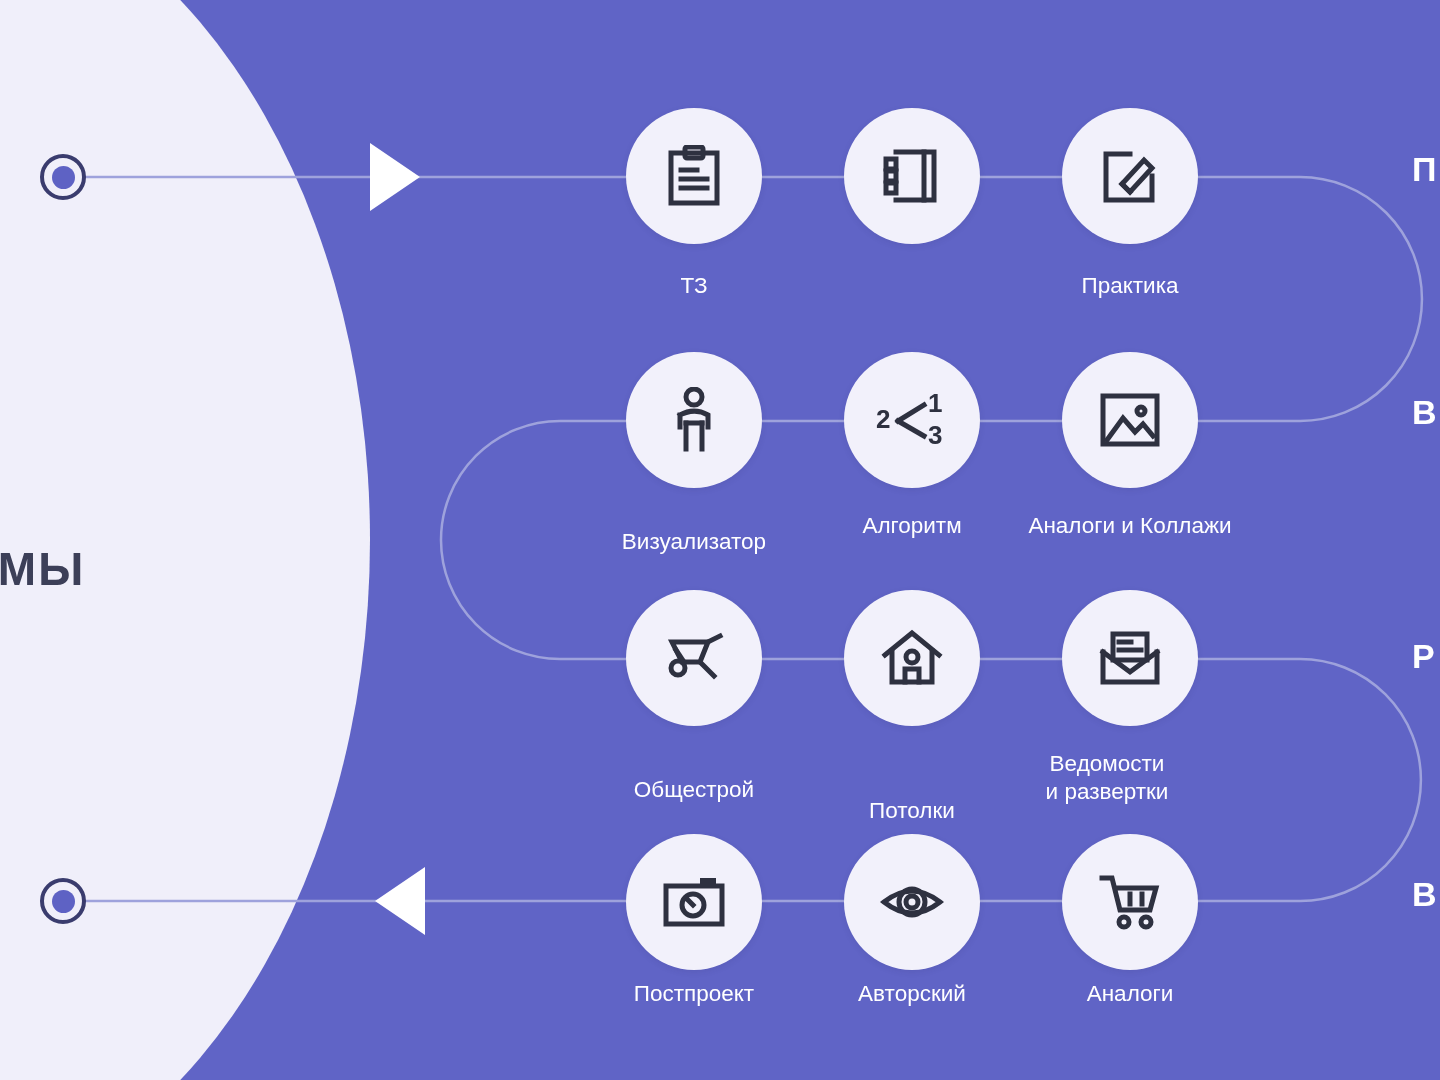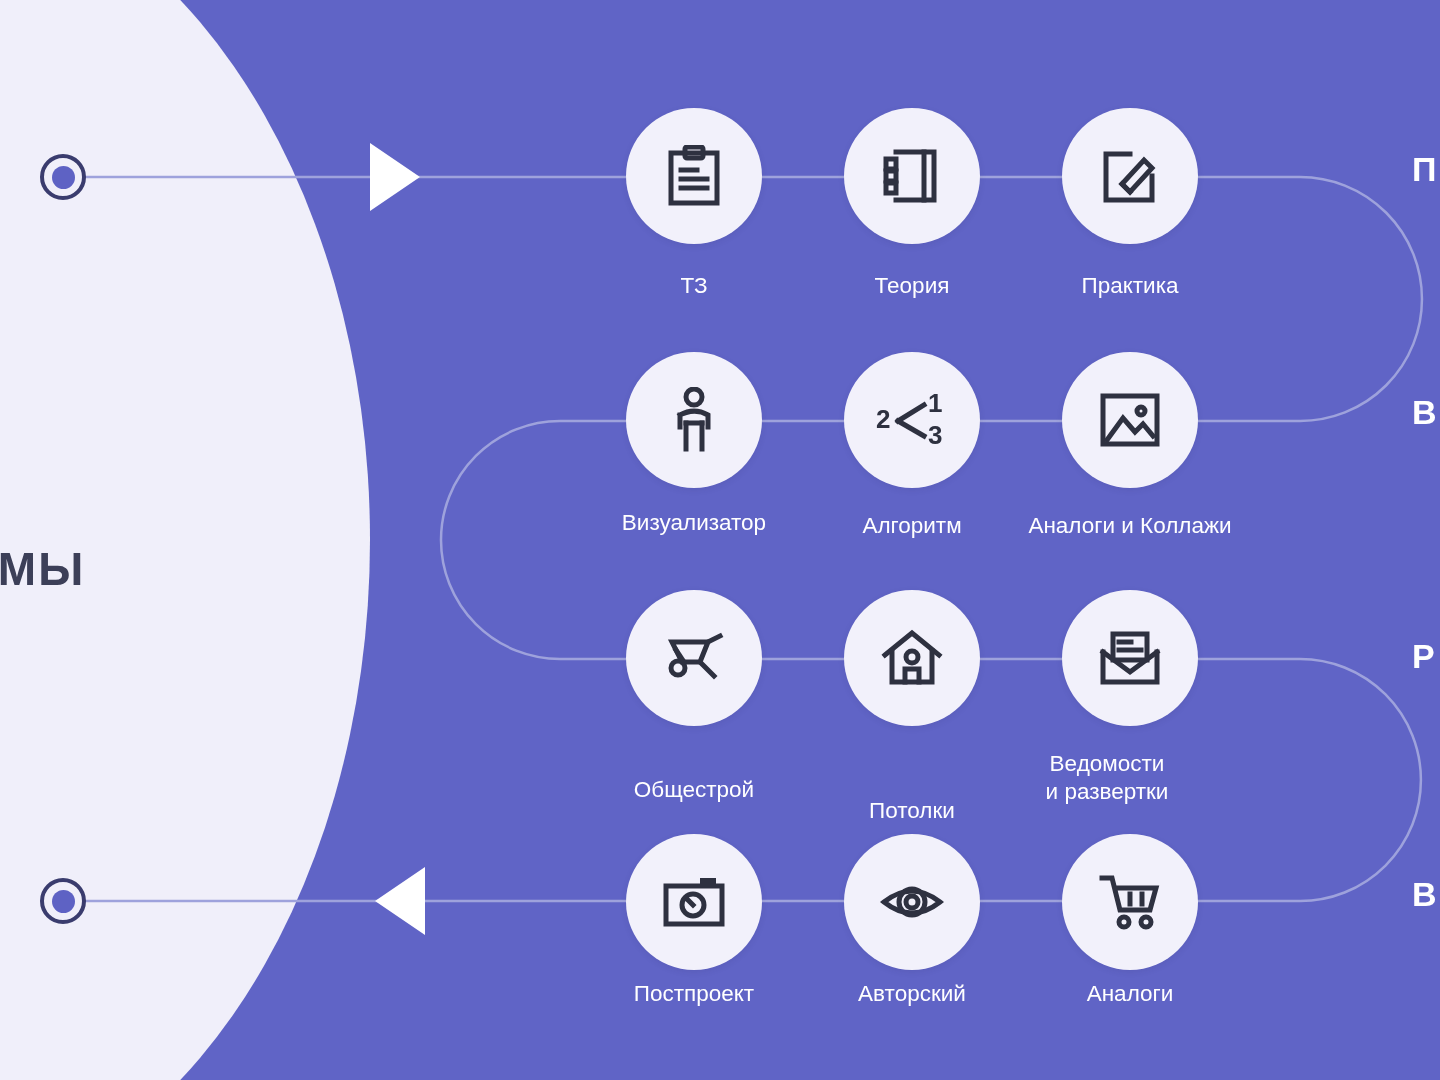--- a/index.html
+++ b/index.html
@@ -172,21 +172,20 @@
         <svg width="60" height="58" viewBox="0 0 60 58">
           <path d="M14 5 H52 V53 H14"></path>
           <line x1="42" y1="5" x2="42" y2="53"></line>
           <rect x="4" y="12" width="10" height="10"></rect>
           <rect x="4" y="24" width="10" height="10"></rect>
           <rect x="4" y="36" width="10" height="10"></rect>
         </svg>
       </span>
     </div>
   </div>
-  <div class="caption" style="left:752px;top:272px;">Теория</div>
 
   <div class="node" style="left:1062px;top:108px;">
     <div class="bubble">
       <span>
         <svg width="60" height="60" viewBox="0 0 60 60">
           <path d="M52 30 V54 H6 V8 H30"></path>
           <path d="M22 38 L44 14 L52 22 L30 46 Z"></path>
           <line x1="22" y1="38" x2="30" y2="46"></line>
         </svg>
       </span>
@@ -200,21 +199,21 @@
         <svg width="44" height="66" viewBox="0 0 44 66">
           <circle cx="22" cy="10" r="8"></circle>
           <path d="M8 28 Q22 20 36 28 L36 40 M8 28 L8 40"></path>
           <line x1="14" y1="36" x2="14" y2="62"></line>
           <line x1="30" y1="36" x2="30" y2="62"></line>
           <line x1="14" y1="36" x2="30" y2="36"></line>
         </svg>
       </span>
     </div>
   </div>
-  <div class="caption" style="left:534px;top:509px;">Визуализатор</div>
+  <div class="caption" style="left:534px;top:528px;">Визуализатор</div>
 
   <div class="node" style="left:844px;top:352px;">
     <div class="bubble">
       <span>
         <svg width="72" height="60" viewBox="0 0 72 60">
           <text x="0" y="38" class="filled">2</text>
           <text x="52" y="22" class="filled">1</text>
           <text x="52" y="54" class="filled">3</text>
           <line x1="22" y1="31" x2="48" y2="15"></line>
           <line x1="22" y1="31" x2="48" y2="46"></line>

